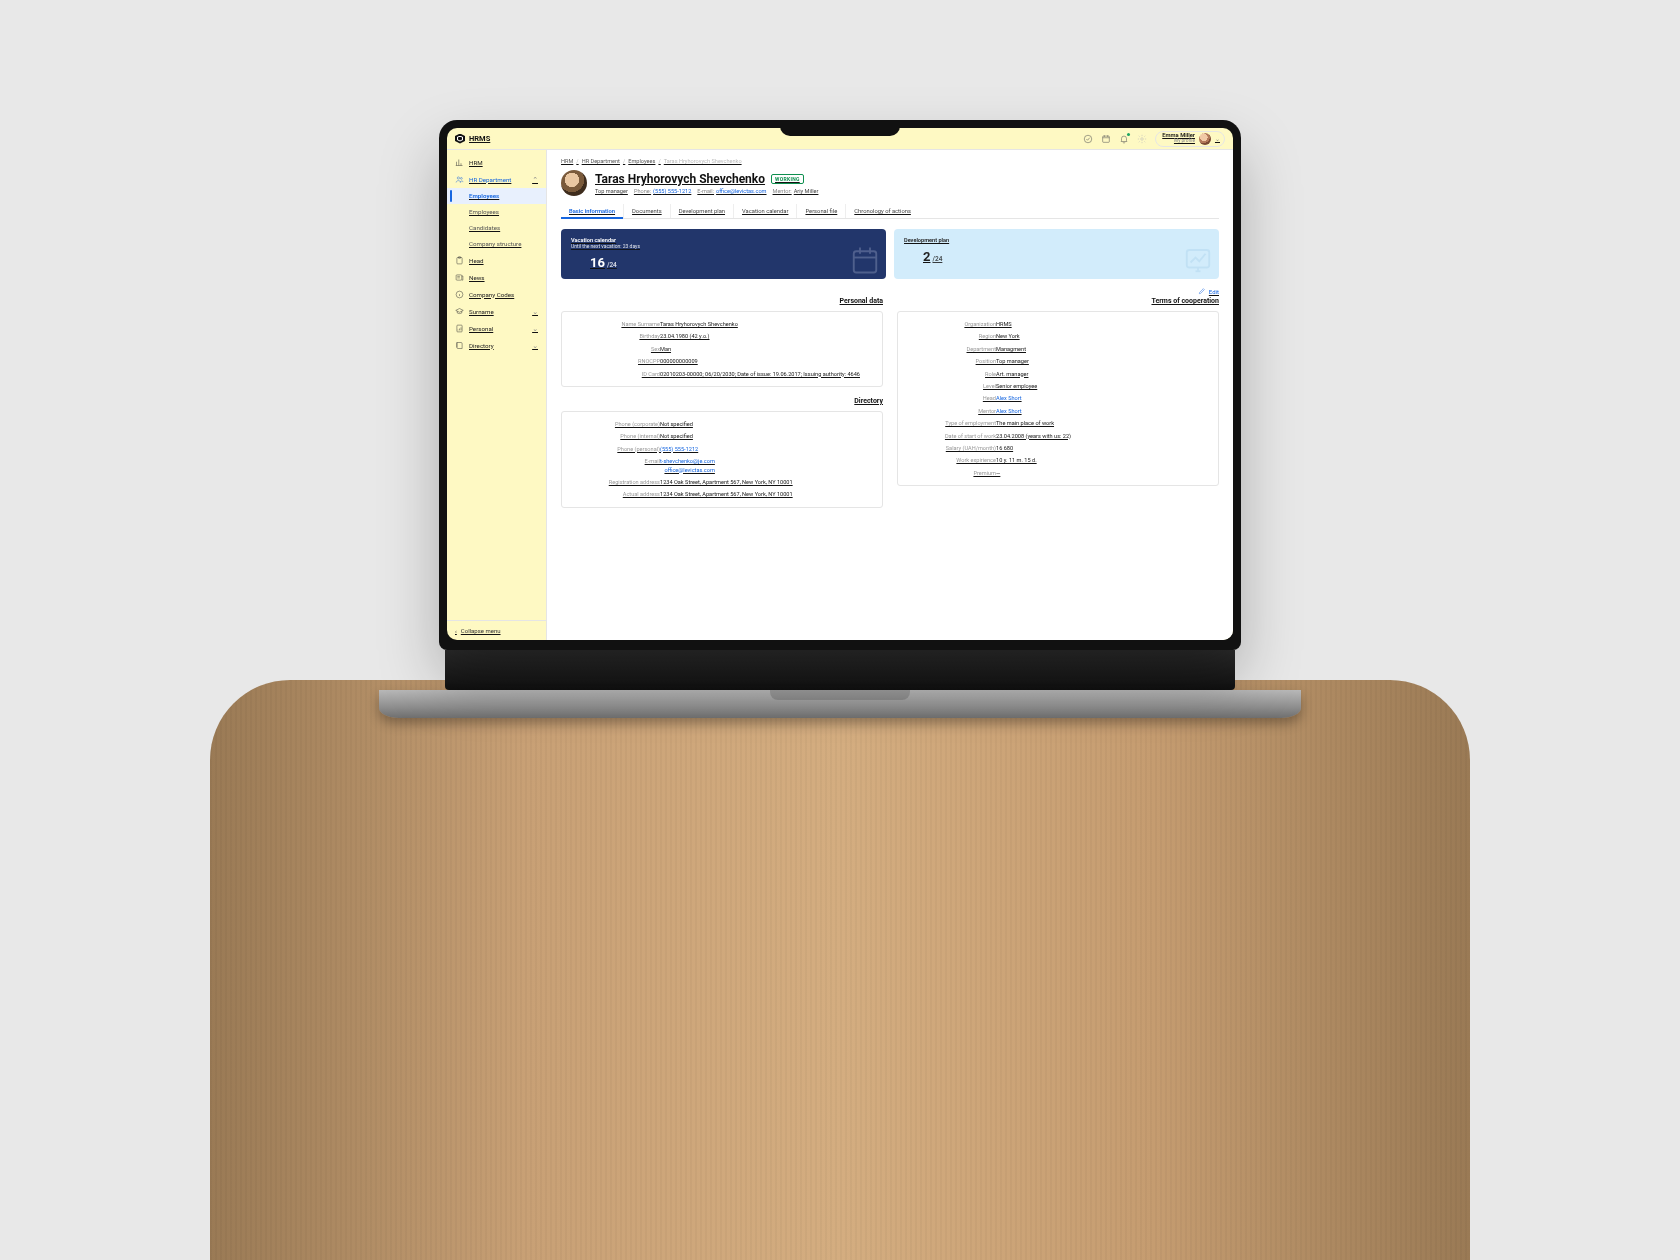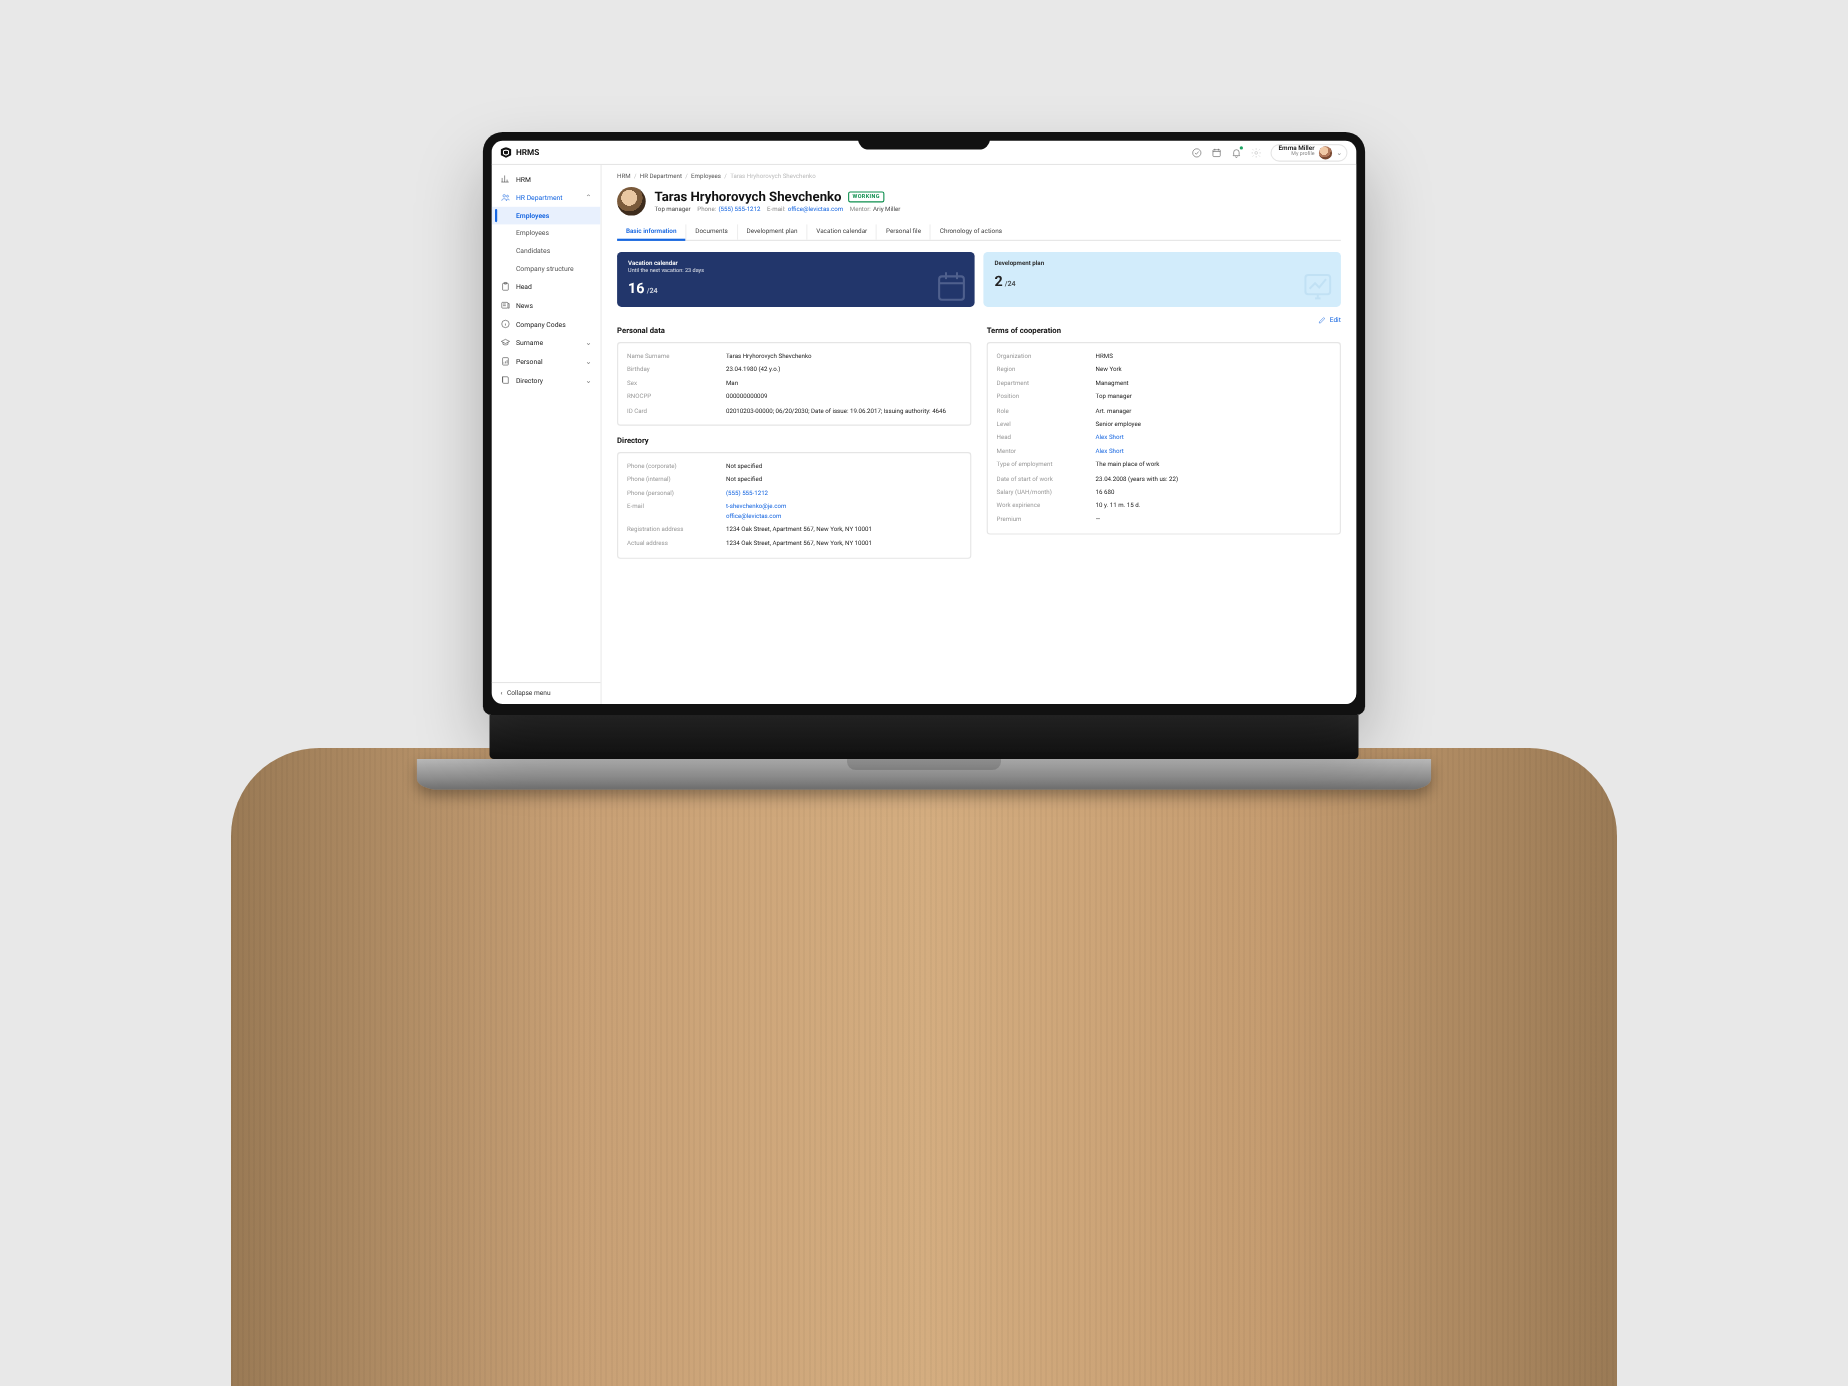--- a/index.html
+++ b/index.html
@@ -30,27 +30,28 @@
 .notch {
   position: absolute;
   top: 0; left: 50%;
   transform: translateX(-50%);
   width: 120px; height: 16px;
   background: #111;
   border-radius: 0 0 10px 10px;
   z-index: 5;
 }
 .screen {
-  background: #ffffff;
+  background: #fef9c3;
   border-radius: 10px;
   overflow: hidden;
   width: 786px;
   height: 512px;
   font-size: 6.2px;
   color: #111;
+  text-decoration: underline;
 }
 .kb {
   height: 40px;
   background: linear-gradient(#2b2b2b, #111);
   border-radius: 0 0 4px 4px;
   margin: 0 6px;
 }
 .base {
   height: 28px;
   background: linear-gradient(#b8b8b8, #8f8f8f 60%, #6f6f6f);
@@ -175,37 +176,37 @@
 .tabs { display:flex; gap:0; border-bottom:0.8px solid #e5e5e5; margin-top:8px; }
 .tab { padding:4px 8px; font-size:5.8px; color:#444; cursor:pointer; border-right:0.8px solid #eee; }
 .tab:last-child { border-right:none; }
 .tab.active { color:#1666e0; font-weight:600; position:relative; }
 .tab.active::after { content:""; position:absolute; left:0; right:0; bottom:-0.8px; height:1.5px; background:#1666e0; }
 
 .cards { display:flex; gap:8px; margin-top:10px; }
 .card { flex:1; border-radius:4px; padding:8px 10px; position:relative; overflow:hidden; min-height:50px; }
 .card .title { font-size:5.6px; font-weight:600; }
 .card .subtitle { font-size:5px; opacity:0.85; }
-.card .big { font-size:13px; font-weight:700; margin-top:6px; display:flex; align-items:baseline; gap:2px;}
+.card .big { font-size:13px; font-weight:700; margin-top:6px; display:flex; align-items:baseline; gap:2px;margin-left:19px;}
 .card .big .denom { font-size:6.5px; font-weight:600; opacity:0.8; }
 .card .glyph { position:absolute; right:6px; bottom:2px; opacity:0.32; }
 .card .glyph svg { width:30px; height:30px; fill:none; stroke-width:1.5; }
 .card.c1 { background:#22366b; color:#fff; }
 .card.c1 .glyph svg { stroke:#aeb8d6; }
 .card.c2 { background:#fbe08a; color:#222; }
 .card.c2 .glyph svg { stroke:#d8b84f; }
 .card.c3 { background:#d2ecfb; color:#222; }
 .card.c3 .glyph svg { stroke:#a0cbe8; }
 
 .edit-row { display:flex; justify-content:flex-end; margin-top:8px; }
 .edit-btn { color:#1666e0; font-size:6px; display:flex; align-items:center; gap:3px; cursor:pointer; }
 .edit-btn svg { width:8px; height:8px; stroke:#1666e0; fill:none; stroke-width:1.4; }
 
 .cols { display:flex; gap:14px; margin-top:2px; }
-.col { flex:1; min-width:0; }
+.col { flex:1; min-width:0;text-align:right; }
 .sec-title { font-size:7px; font-weight:700; margin-bottom:6px; }
 .panel { border:0.8px solid #e5e5e5; border-radius:3px; padding:6px 8px; margin-bottom:10px; }
 .row { display:flex; padding:2px 0; font-size:5.6px; line-height:1.5; }
 .row .k { width:90px; color:#999; flex-shrink:0; }
 .row .v { color:#222; }
 .row .v.link { color:#1666e0; }
 .row .multiline span { display:block; }
 </style>
 </head>
 <body>

